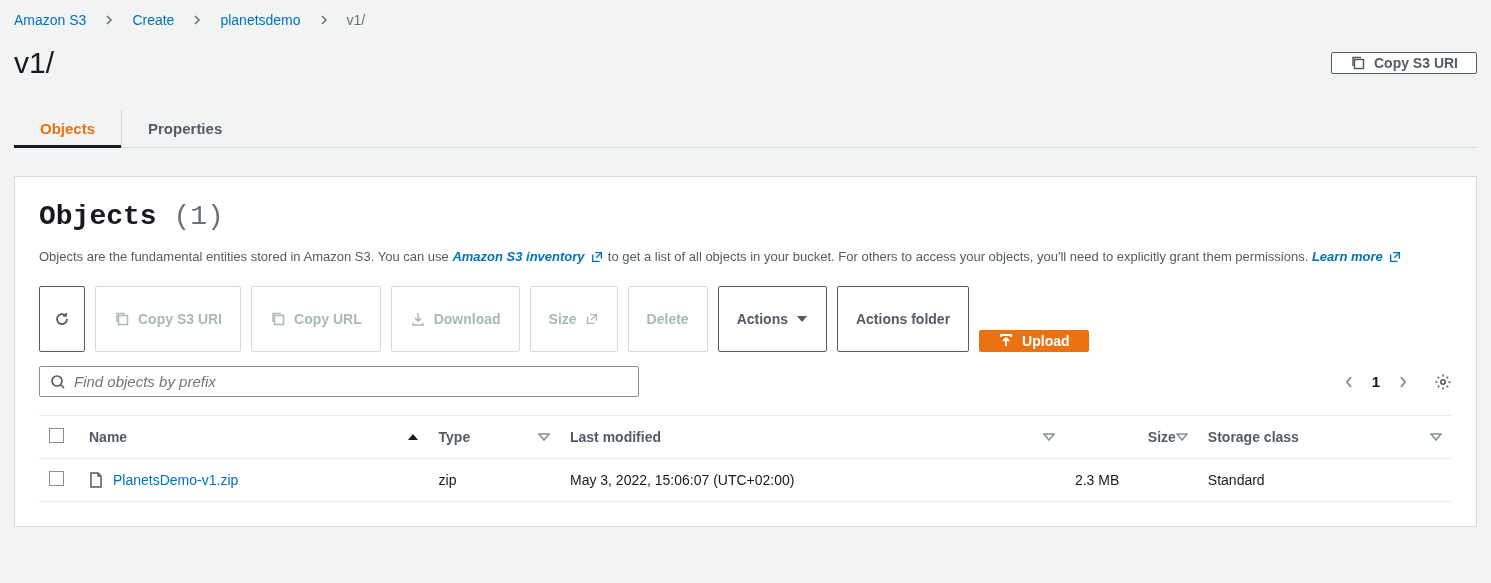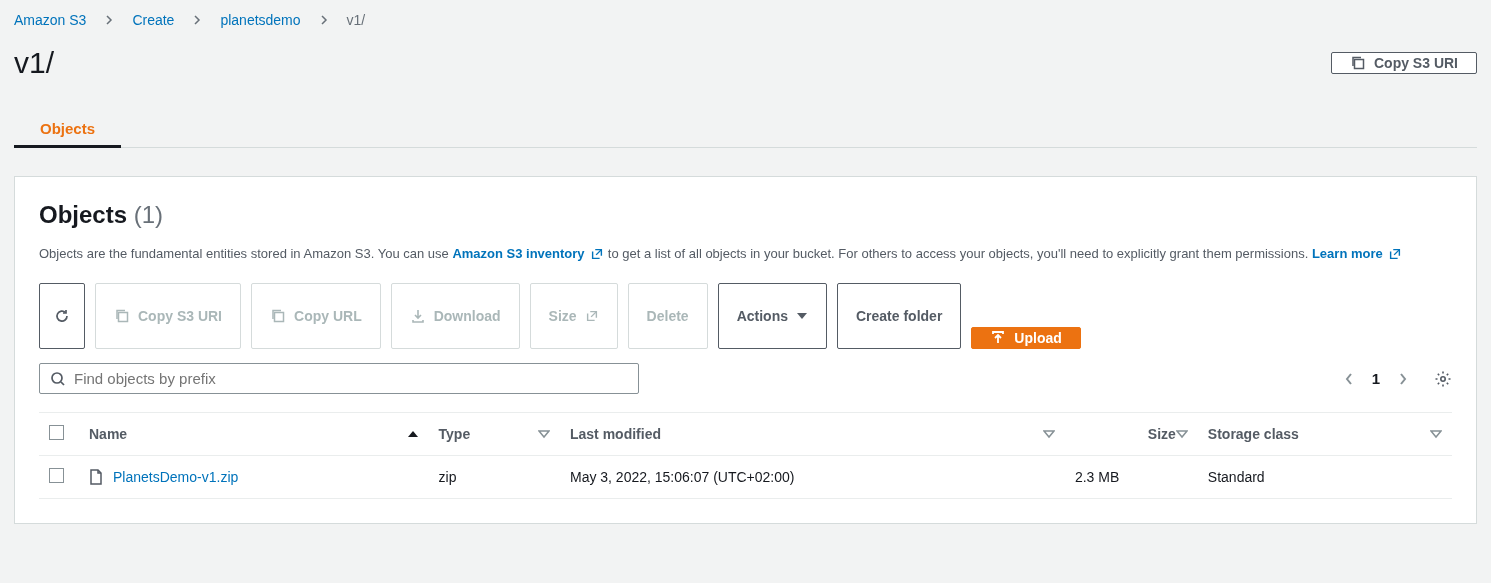--- a/index.html
+++ b/index.html
@@ -86,32 +86,33 @@
     }
     .tab + .tab { border-left: 1px solid #d5dbdb; }
 
     
     .panel {
       background: #fff;
       border: 1px solid #d5dbdb;
       padding: 24px;
     }
     .panel-title {
-      font-size: 24px;
+      font-size: 28px;
       font-weight: 700;
       margin-bottom: 14px;
+      font-family: Liberation Mono, monospace;
     }
     .panel-title .count { color: #687078; font-weight: 400; }
     .panel-desc {
       font-size: 13px;
       color: #545b64;
       line-height: 1.7;
       margin-bottom: 18px;
     }
-    .panel-desc a { color: #0073bb; text-decoration: none; font-weight: 700; }
+    .panel-desc a { color: #0073bb; text-decoration: none; font-weight: 700; font-style: italic; }
     .link-icon {
       display: inline-flex;
       vertical-align: -3px;
       color: #0073bb;
       margin-left: 2px;
     }
 
     
     .toolbar {
       display: flex;
@@ -134,20 +135,21 @@
       border: 1px solid #879196;
       border-radius: 2px;
       padding: 6px 10px;
       width: 600px;
       background: #fff;
     }
     .search input {
       border: none;
       outline: none;
       font-size: 15px;
+      font-style: italic;
       color: #687078;
       flex: 1;
       margin-left: 8px;
       background: transparent;
     }
     .pagination {
       display: flex;
       align-items: center;
       gap: 18px;
     }
@@ -225,20 +227,21 @@
             <rect x="4.5" y="4.5" width="9" height="9" fill="none" stroke="#545b64" stroke-width="1.5"></rect>
             <path d="M3 11 V2.5 H11" fill="none" stroke="#545b64" stroke-width="1.5"></path>
           </svg>
       </span>
       <span>Copy S3 URI</span>
     </button>
   </div>
 
   <div class="tabs">
     <div class="tab active">Objects</div>
+    <div class="tab">Properties</div>
   </div>
 
   <div class="panel">
     <div class="panel-title">
       <span>Objects</span>
       <span class="count">(1)</span>
     </div>
 
     <p class="panel-desc">
       <span>Objects are the fundamental entities stored in Amazon S3. You can use </span>
@@ -316,21 +319,21 @@
       </button>
       <button class="btn">
         <span>Actions</span>
         <span>
           <svg width="12" height="10" viewBox="0 0 12 10">
               <path d="M1 2 L6 8 L11 2 Z" fill="#545b64"></path>
             </svg>
         </span>
       </button>
       <button class="btn">
-        <span>Create folder</span>
+        <span>Actions folder</span>
       </button>
       <button class="btn primary">
         <span>
           <svg width="16" height="16" viewBox="0 0 16 16">
               <path d="M8 13 V5 M5 8 L8 5 L11 8" fill="none" stroke="#fff" stroke-width="1.8"></path>
               <path d="M3 4 V2 H13 V4" fill="none" stroke="#fff" stroke-width="1.8"></path>
             </svg>
         </span>
         <span>Upload</span>
       </button>

